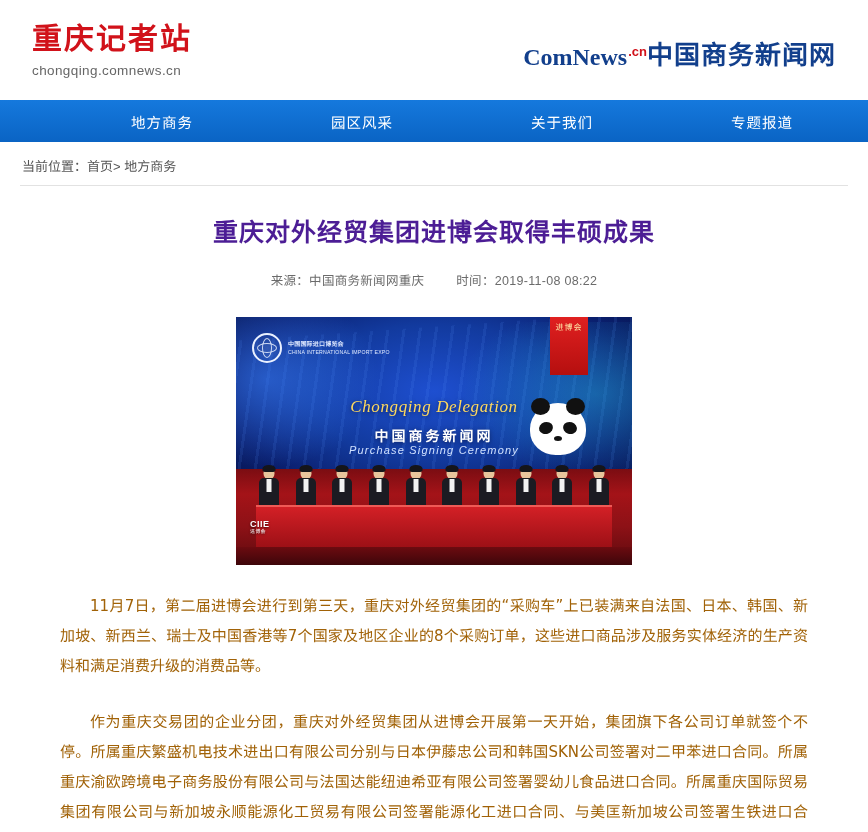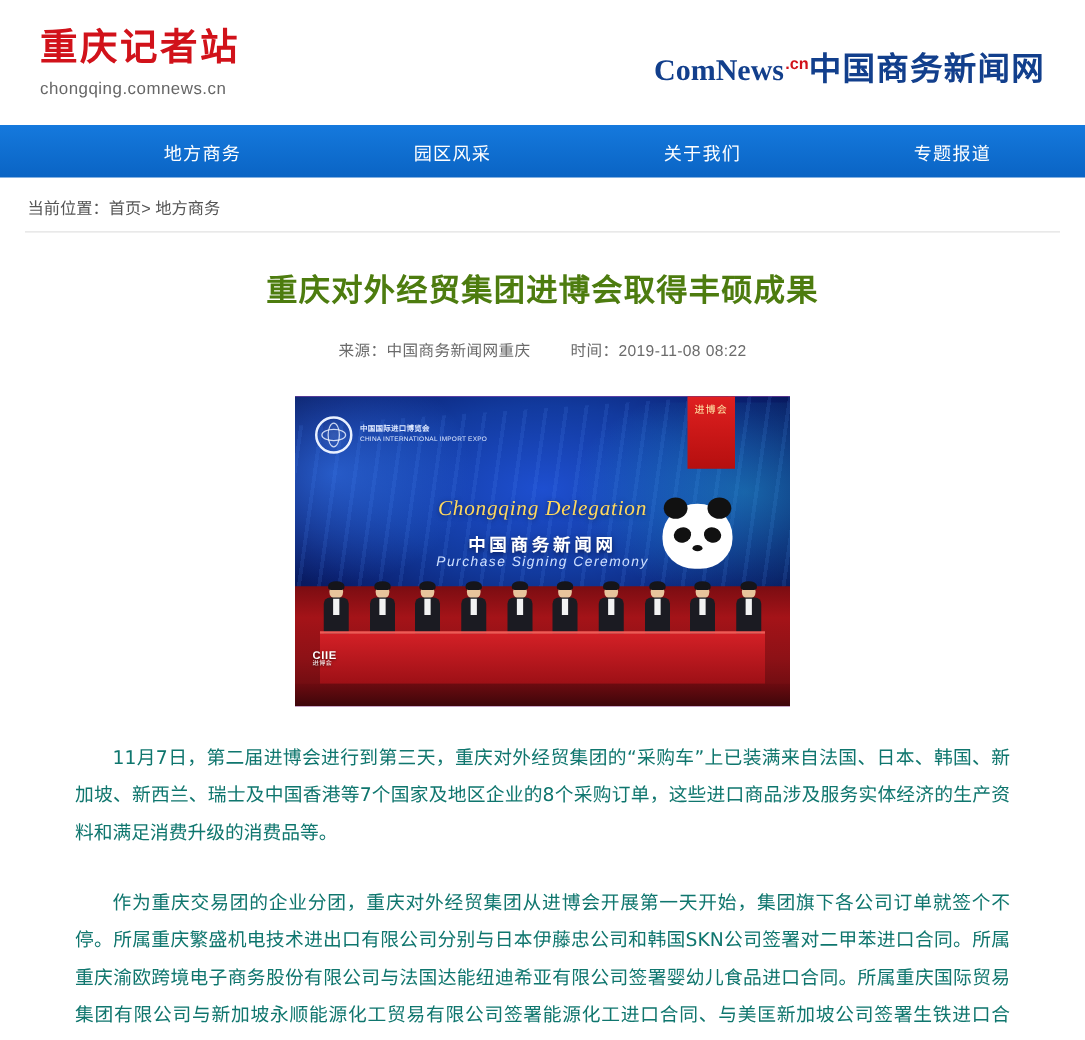--- a/index.html
+++ b/index.html
@@ -124,21 +124,21 @@
   }
 
   
   .article {
     padding: 0 60px;
   }
   .article-title {
     text-align: center;
     font-size: 25px;
     font-weight: bold;
-    color: #4d7c0f;
+    color: #4c1d95;
     margin: 26px 0 0 0;
     letter-spacing: 1px;
     font-family: "DejaVu Sans", "Liberation Sans", sans-serif;
   }
   .article-meta {
     text-align: center;
     font-size: 12.5px;
     color: #6b6b6b;
     margin-top: 22px;
     letter-spacing: 0.3px;
@@ -151,21 +151,21 @@
   
   .photo-wrap {
     margin: 28px auto 0 auto;
     width: 396px;
   }
   .photo {
     position: relative;
     width: 396px;
     height: 248px;
     overflow: hidden;
-    background: #a21caf;
+    background: #15803d;
   }
   .photo .bg-grad {
     position: absolute; inset: 0;
     background:
       radial-gradient(ellipse 70% 60% at 50% 30%, #1e4fd0 0%, #123a9e 45%, #0a1f6e 75%, #06144d 100%);
   }
   .photo .swirl {
     position: absolute;
     left: -10%;
     top: 4%;
@@ -375,21 +375,21 @@
   }
   .photo .cie-badge small { display:block; font-size: 5px; font-weight: normal; letter-spacing:.2px;}
 
   
   .body-text {
     padding: 0 60px 34px 60px;
   }
   .body-text p {
     font-size: 15px;
     line-height: 2.0;
-    color: #0f766e;
+    color: #a16207;
     text-align: justify;
     margin: 26px 0 0 0;
     text-indent: 2em;
     font-family: "DejaVu Sans", "Liberation Sans", sans-serif;
   }
 </style>
 </head>
 <body>
 
 <div class="page">

